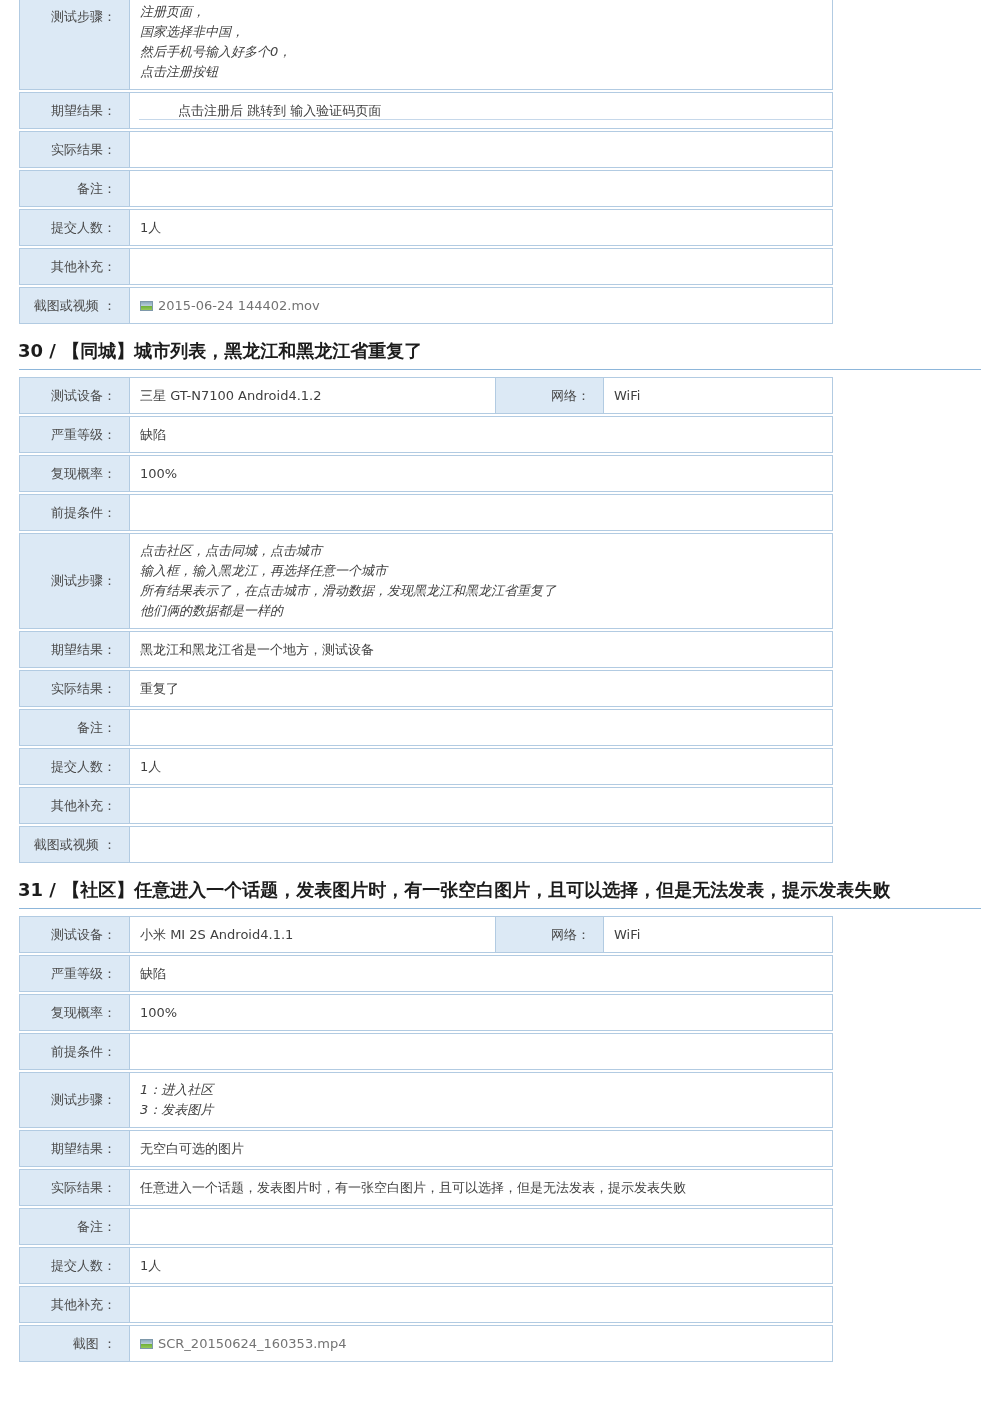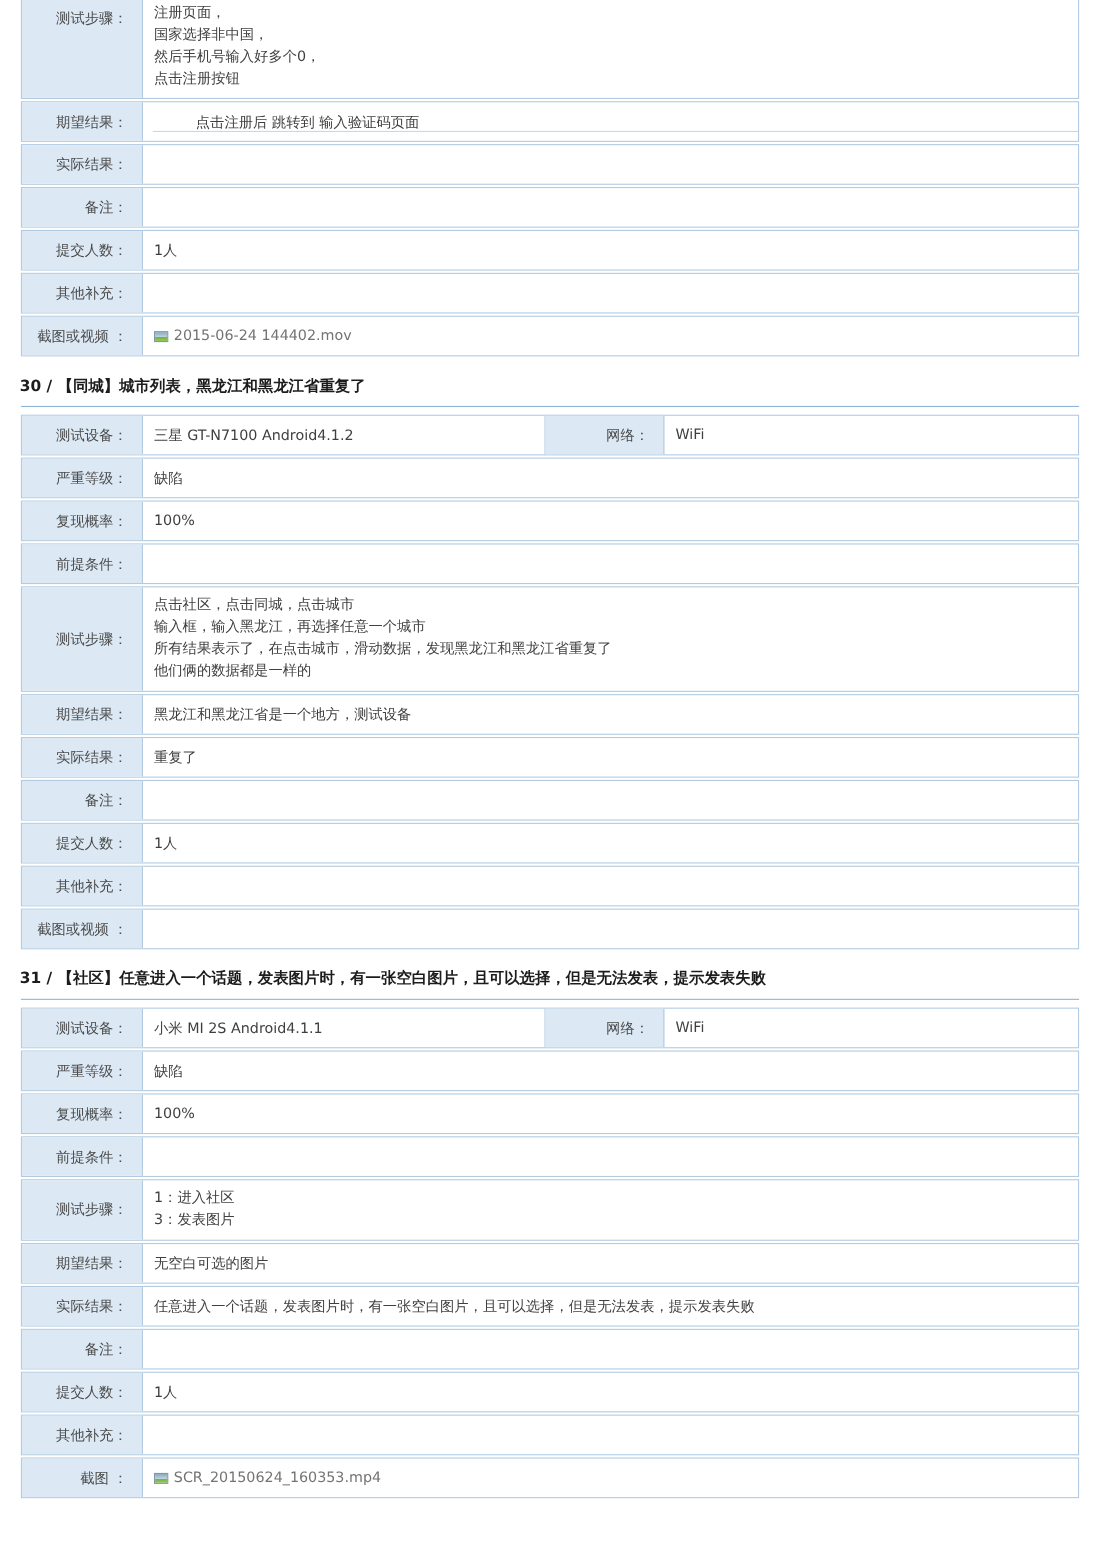--- a/index.html
+++ b/index.html
@@ -7,48 +7,48 @@
   body {
     width: 1000px; height: 1415px; overflow: hidden;
     font-family: "DejaVu Sans", "Liberation Sans", sans-serif;
     font-size: 13px; color: #3f3f3f;
   }
   #content { padding-top: 0; }
   section { display: block; }
 
   .bug-heading {
     margin: 18px 18px 9px 18px;
-    font-size: 14px; line-height: 18px;
+    font-size: 18px; line-height: 18px;
     font-weight: 700; color: #1c1c1c;
   }
   .rule {
     height: 1px; background: #8db6da;
     margin: 0 19px 7px 19px;
   }
 
-  .tbl { margin: 0 19px; width: 962px; border-radius: 26px; }
+  .tbl { margin: 0 19px; width: 814px; border-radius: 26px; }
   .row {
     display: flex; align-items: stretch;
     border: 1px solid #b2cbe2; background: #ffffff;
     min-height: 37px; margin-bottom: 2px;
   }
   .cell { display: flex; align-items: center; }
   .label {
     width: 110px; flex: none;
     background: #dce9f5;
     border-right: 1px solid #b2cbe2;
     justify-content: flex-end;
     padding-right: 13px;
     color: #4a4a4a;
   }
   .value { flex: 1 1 auto; padding: 6px 10px; color: #3f3f3f; min-width: 0; }
   .value.fixedw { flex: none; width: 366px; border-right: 1px solid #b2cbe2; }
   .label2 { width: 108px; padding-left: 44px; }
 
-  .value.multi { display: block; padding: 7px 10px; }
+  .value.multi { display: block; padding: 7px 10px; font-style: italic; }
   .value.multi .line { line-height: 20px; }
 
   
   .value.u-line { position: relative; padding-left: 48px; }
   .value.u-line::after {
     content: ""; position: absolute; left: 9px; right: 0; bottom: 8px;
     height: 1px; background: #c6d8ea;
   }
 
   

